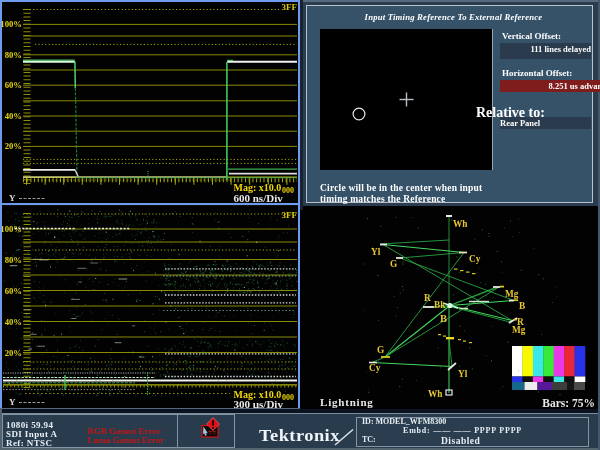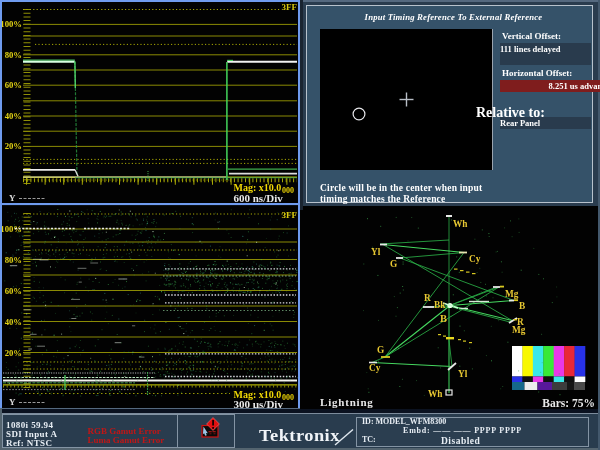--- a/index.html
+++ b/index.html
@@ -1863,21 +1863,21 @@
 
   <div class="abs" style="left:306px;top:5px;width:285px;height:196px;background:#355269;border:1px solid #b8c2cc;"></div>
   <div id="ttl" class="abs" style="left:311px;top:12px;width:285px;text-align:center;color:#fff;font-weight:bold;font-size:8.7px;letter-spacing:0.2px;font-style:italic;">Input Timing Reference To External Reference</div>
   <div class="abs" style="left:320px;top:29px;width:172px;height:141px;background:#000;border-right:1px solid #9aa4ae;"></div>
   <svg class="abs" style="left:320px;top:29px;" width="173" height="141" viewBox="0 0 173 141">
     <line x1="79.5" y1="70.5" x2="93.5" y2="70.5" stroke="#b8bec6" stroke-width="1.4"></line>
     <line x1="86.5" y1="63.5" x2="86.5" y2="77.5" stroke="#b8bec6" stroke-width="1.4"></line>
     <circle cx="39" cy="85" r="5.9" fill="none" stroke="#e8e8ec" stroke-width="1.2"></circle>
   </svg>
   <div class="abs" style="left:502px;top:30.5px;color:#fff;font-weight:bold;font-size:9px;">Vertical Offset:</div>
-  <div class="abs" style="left:500px;top:43px;width:91px;height:22px;background:#293b4d;color:#fff;font-weight:bold;font-size:8.5px;text-align:left;line-height:12px;">111 lines delayed</div>
+  <div class="abs" style="left:500px;top:43px;width:91px;height:16px;background:#293b4d;color:#fff;font-weight:bold;font-size:8.5px;text-align:right;line-height:12px;">111 lines delayed</div>
   <div class="abs" style="left:502px;top:67.5px;color:#fff;font-weight:bold;font-size:9px;">Horizontal Offset:</div>
   <div class="abs" style="left:500px;top:80px;width:91px;height:12px;background:#7f1d1d;color:#fff;font-weight:bold;font-size:8.5px;text-align:center;line-height:12px;padding-left:36px;">8.251 us advanced</div>
   <div class="abs" style="left:476px;top:104.5px;color:#fff;font-weight:bold;font-size:14px;">Relative to:</div>
   <div class="abs" style="left:500px;top:117px;width:91px;height:12px;background:#293b4d;color:#fff;font-weight:bold;font-size:8.5px;line-height:12px;">Rear Panel</div>
   <div class="abs" style="left:320px;top:183px;color:#fff;font-weight:bold;font-size:9.5px;letter-spacing:0.2px;line-height:11.3px;">Circle will be in the center when input<br>timing matches the Reference</div>
 
   <div class="abs" style="left:2px;top:414px;width:176px;height:34px;border:1px solid #8494a4;box-sizing:border-box;"></div>
   <div class="abs" style="left:177px;top:414px;width:58px;height:34px;border:1px solid #8494a4;box-sizing:border-box;"></div>
   <div class="abs" style="left:6px;top:421px;color:#e8eef4;font-weight:bold;font-size:9px;letter-spacing:0.4px;line-height:8.8px;white-space:nowrap;">1080i 59.94<br>SDI Input A<br>Ref: NTSC</div>
   <div class="abs" style="left:87.5px;top:426.7px;color:#c01616;font-weight:bold;font-size:9px;line-height:9px;white-space:nowrap;">RGB Gamut Error<br>Luma Gamut Error</div>

